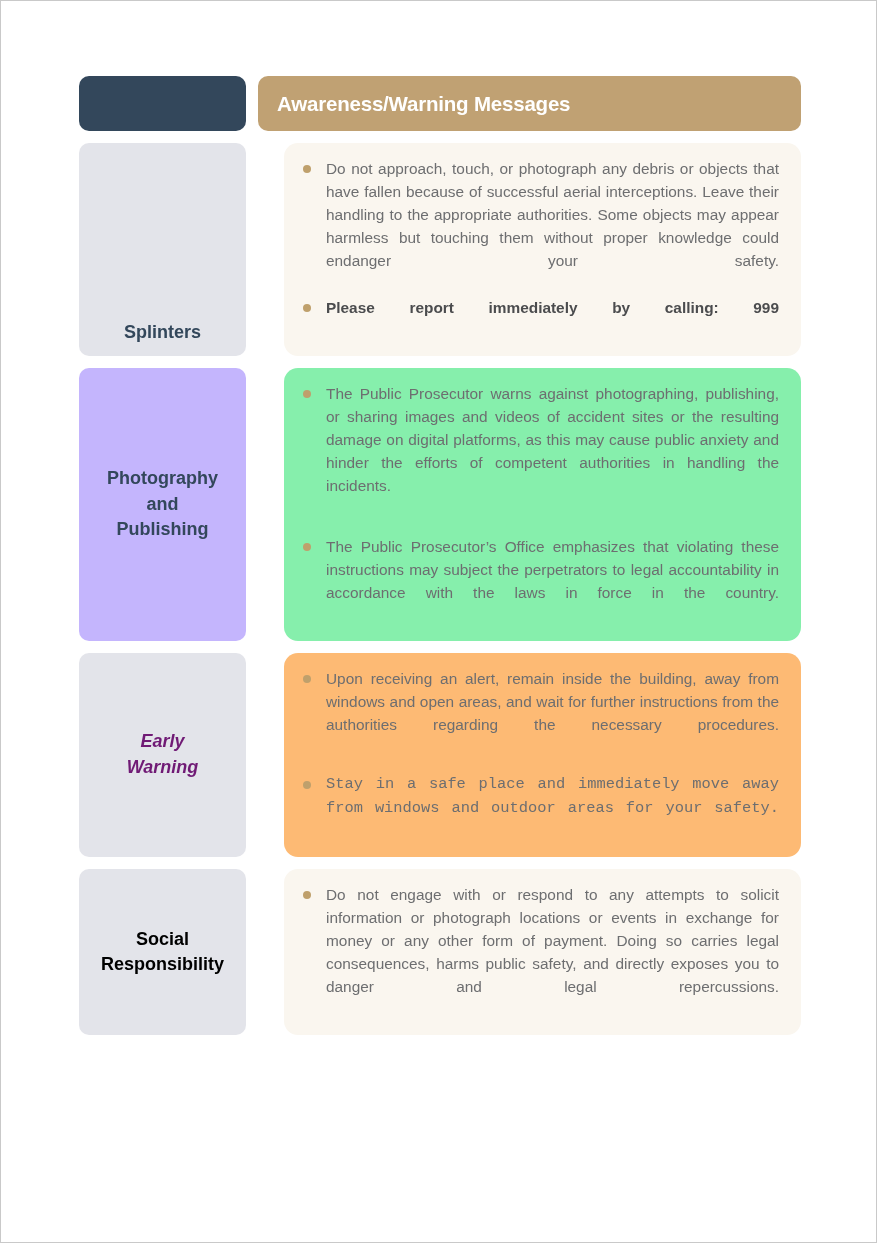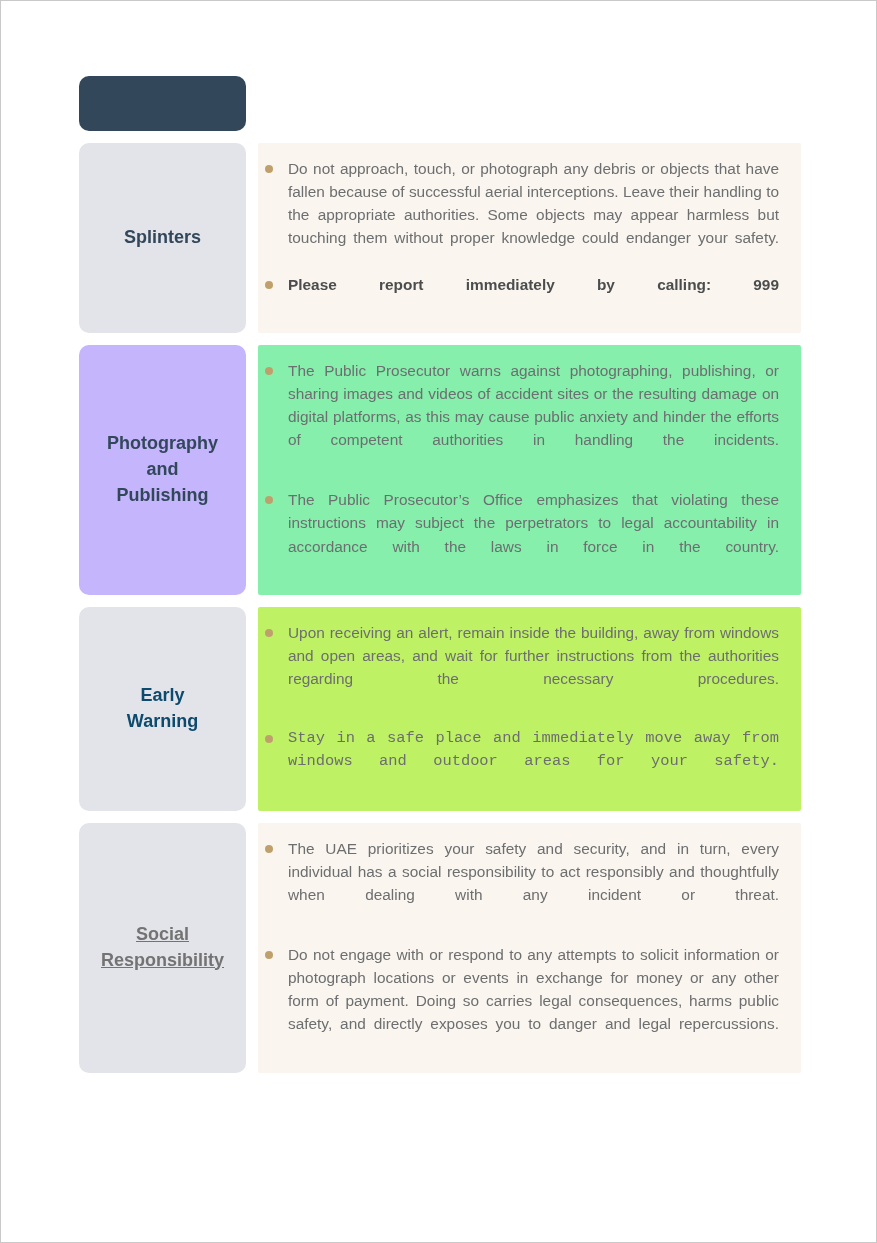--- a/index.html
+++ b/index.html
@@ -78,23 +78,24 @@
     color: #33475b;
     font-size: 18px;
     font-weight: bold;
     text-align: center;
     line-height: 1.42;
     white-space: pre-line;
   }
   .row-body {
     flex: 1;
     background: #faf6ef;
-    border-radius: 2px;
-    box-sizing: border-box;
-    padding: 14px 22px 14px 0;
+    border-radius: 14px;
+    box-sizing: border-box;
+    padding: 14px 22px 14px 12px;
+    margin-left: 26px;
   }
 
   
   ul.bullets {
     list-style: none;
     margin: 0;
     padding: 0;
   }
   ul.bullets > li {
     position: relative;
@@ -137,25 +138,28 @@
 </head>
 <body>
 
 <div class="page">
   <div class="sheet">
 
     <div class="header-row">
       <div class="header-left" style="background: rgb(51, 71, 91);">
         <span></span>
       </div>
+      <div class="header-right" style="background: rgb(192, 161, 115);">
+        <span class="header-right-title">Awareness/Warning Messages</span>
+      </div>
     </div>
 
     <div id="rows-container">
         <div class="row">
-          <div class="row-label" style="background: rgb(227, 228, 234);">
+          <div class="row-label" style="background: rgb(227, 228, 234); align-items: flex-end;">
             <div class="row-label-text" style="color: rgb(51, 71, 91);">Splinters</div>
           </div>
           <div class="row-body" style="background: rgb(250, 246, 239);">
             <ul class="bullets">
               <li class="tight" style="color: rgb(109, 110, 112);">
                 <span class="bullet-dot" style="background: rgb(191, 160, 108);"></span>
                 <span class="bullet-text">Do not approach, touch, or photograph any debris or objects that have fallen because of successful aerial interceptions. Leave their handling to the appropriate authorities. Some objects may appear harmless but touching them without proper knowledge could endanger your safety.</span>
               </li>
               <li class="strong tight" style="color: rgb(109, 110, 112);">
                 <span class="bullet-dot" style="background: rgb(191, 160, 108);"></span>
@@ -178,47 +182,43 @@
               </li>
               <li style="color: rgb(109, 110, 112);">
                 <span class="bullet-dot" style="background: rgb(191, 160, 108);"></span>
                 <span class="bullet-text">The Public Prosecutor’s Office emphasizes that violating these instructions may subject the perpetrators to legal accountability in accordance with the laws in force in the country.</span>
               </li>
             </ul>
           </div>
         </div>
         <div class="row">
           <div class="row-label" style="background: rgb(227, 228, 234);">
-            <div class="row-label-text" style="color: #0c4a6e;">Early
+            <div class="row-label-text" style="color: #701a75; font-style: italic;">Early
 Warning</div>
           </div>
-          <div class="row-body" style="background: #bef264;">
+          <div class="row-body" style="background: #fdba74;">
             <ul class="bullets">
               <li style="color: rgb(109, 110, 112);">
                 <span class="bullet-dot" style="background: rgb(191, 160, 108);"></span>
                 <span class="bullet-text">Upon receiving an alert, remain inside the building, away from windows and open areas, and wait for further instructions from the authorities regarding the necessary procedures.</span>
               </li>
               <li style="color: rgb(109, 110, 112); font-family: Liberation Mono, monospace;">
                 <span class="bullet-dot" style="background: rgb(191, 160, 108);"></span>
                 <span class="bullet-text">Stay in a safe place and immediately move away from windows and outdoor areas for your safety.</span>
               </li>
             </ul>
           </div>
         </div>
         <div class="row">
           <div class="row-label" style="background: rgb(227, 228, 234);">
-            <div class="row-label-text" style="color: #737373; text-decoration: underline;">Social
+            <div class="row-label-text" style="color: #000000;">Social
 Responsibility</div>
           </div>
           <div class="row-body" style="background: rgb(250, 246, 239);">
             <ul class="bullets">
-              <li style="color: rgb(109, 110, 112);">
-                <span class="bullet-dot" style="background: rgb(191, 160, 108);"></span>
-                <span class="bullet-text">The UAE prioritizes your safety and security, and in turn, every individual has a social responsibility to act responsibly and thoughtfully when dealing with any incident or threat.</span>
-              </li>
               <li style="color: rgb(109, 110, 112);">
                 <span class="bullet-dot" style="background: rgb(191, 160, 108);"></span>
                 <span class="bullet-text">Do not engage with or respond to any attempts to solicit information or photograph locations or events in exchange for money or any other form of payment. Doing so carries legal consequences, harms public safety, and directly exposes you to danger and legal repercussions.</span>
               </li>
             </ul>
           </div>
         </div>
       </div>
 
   </div>

